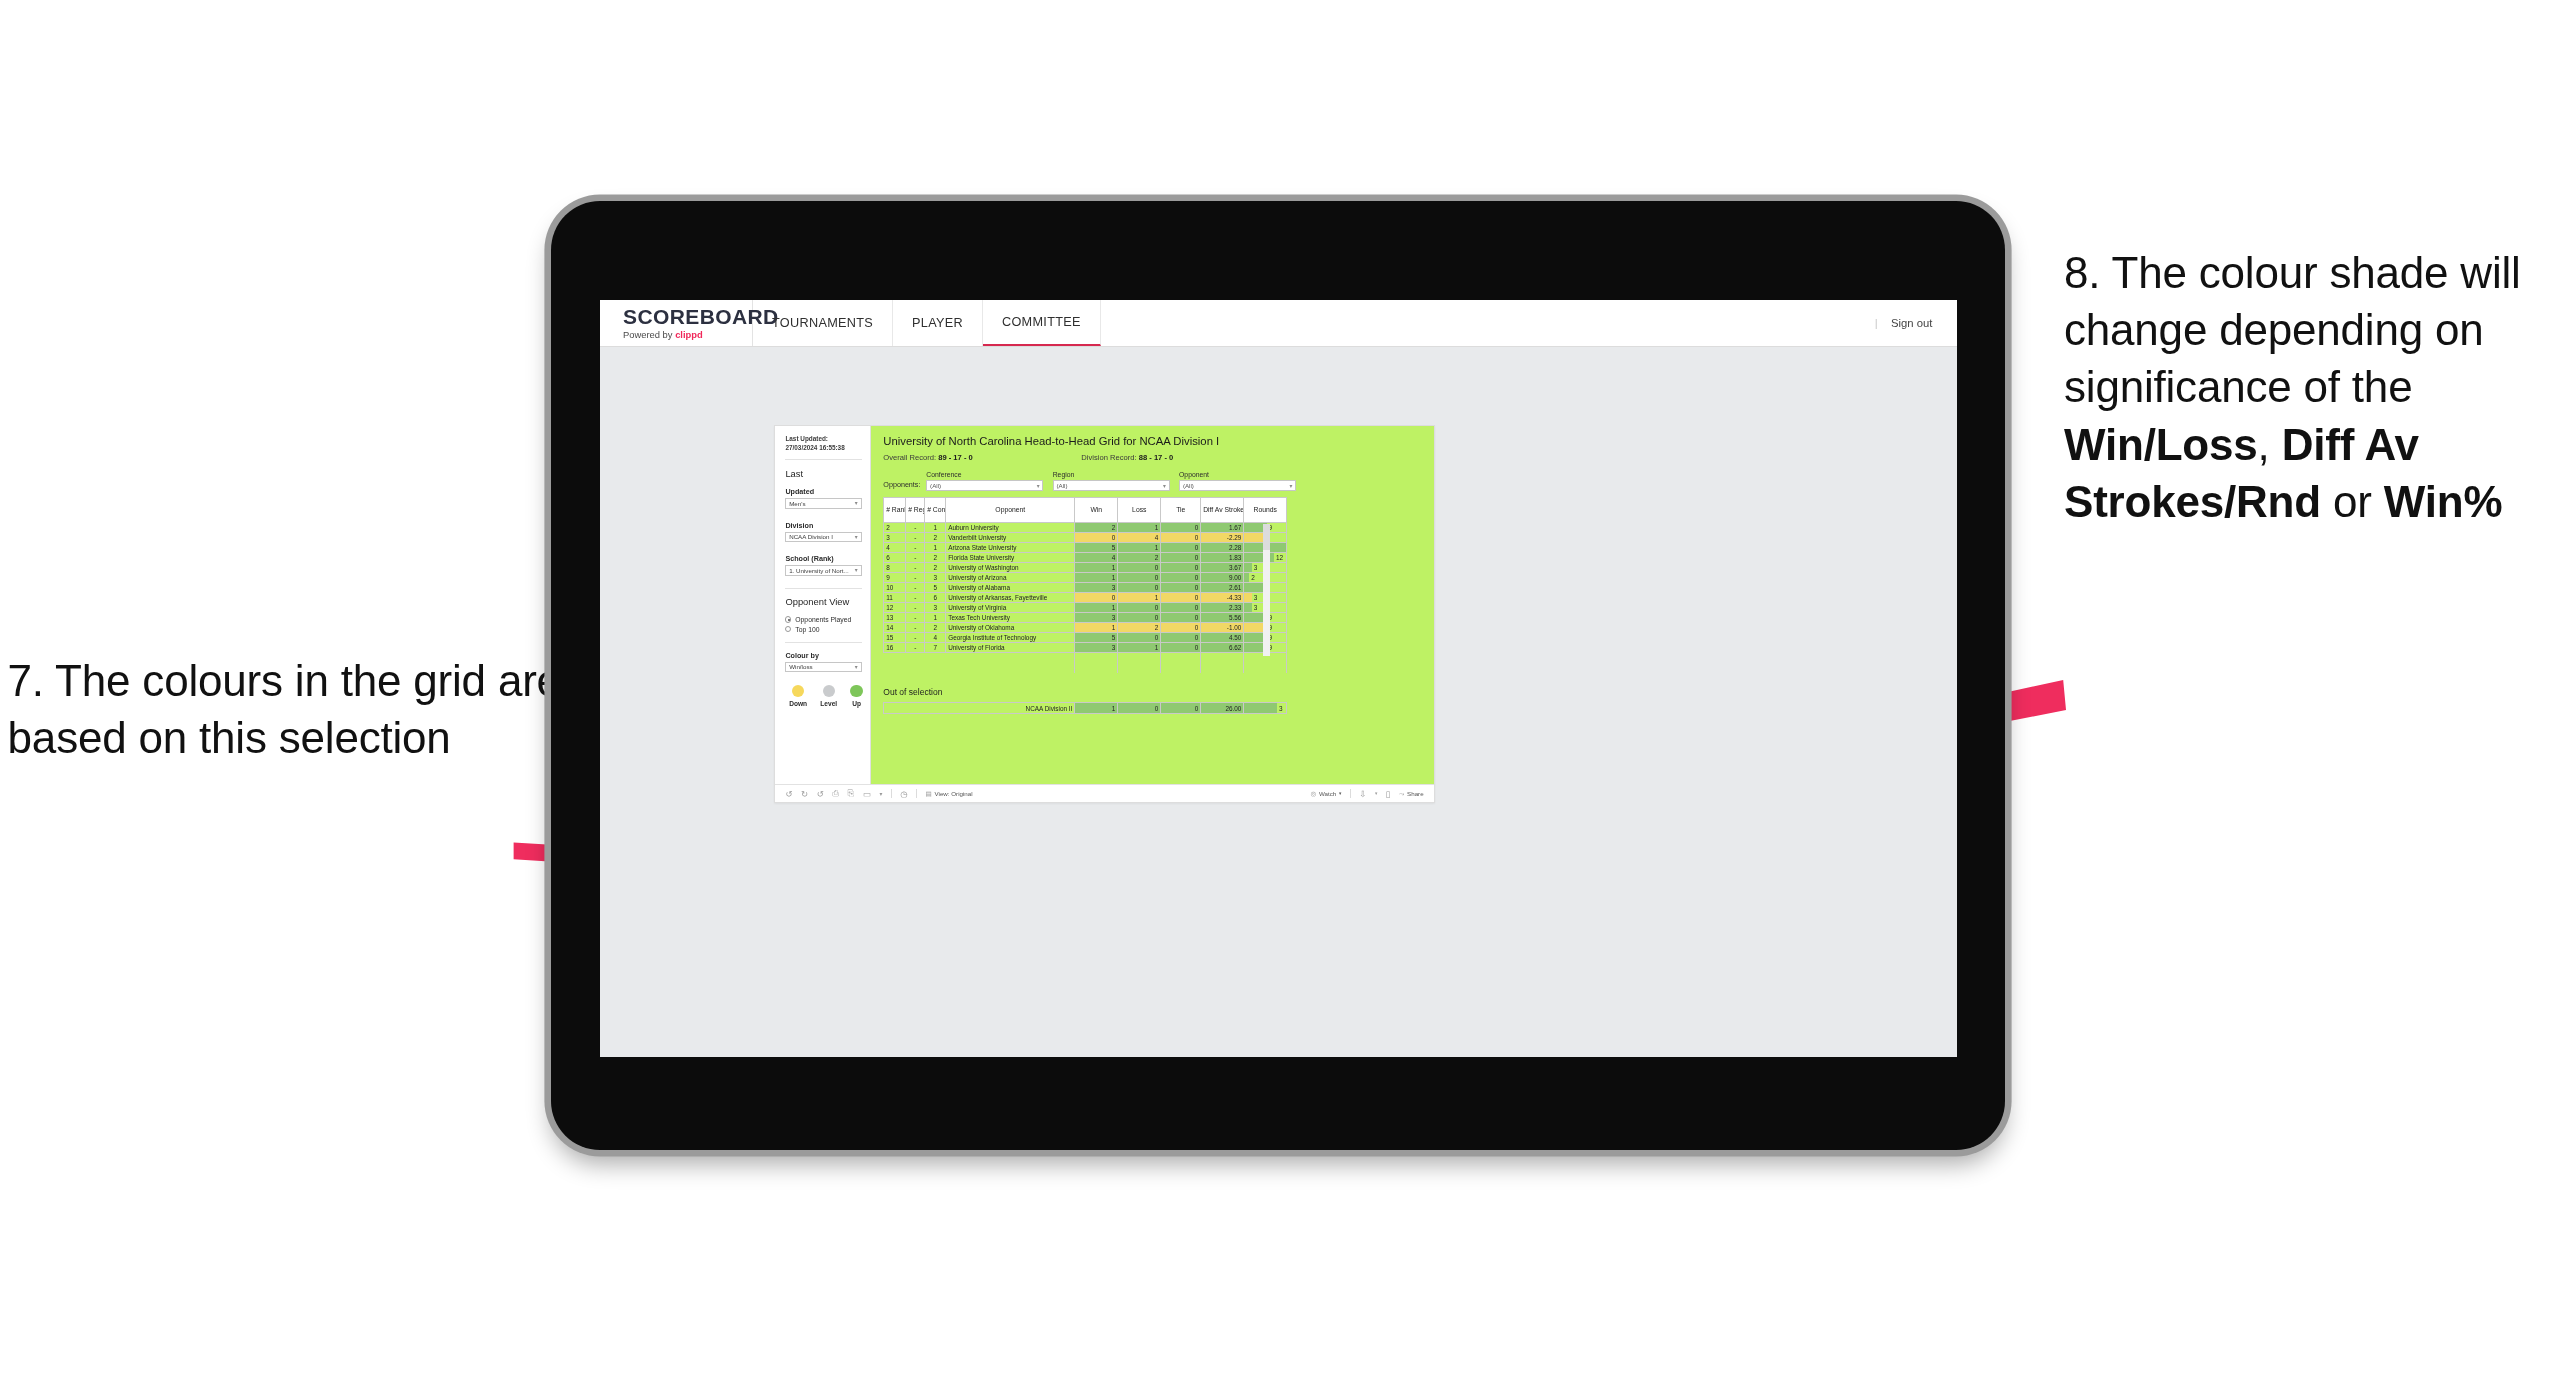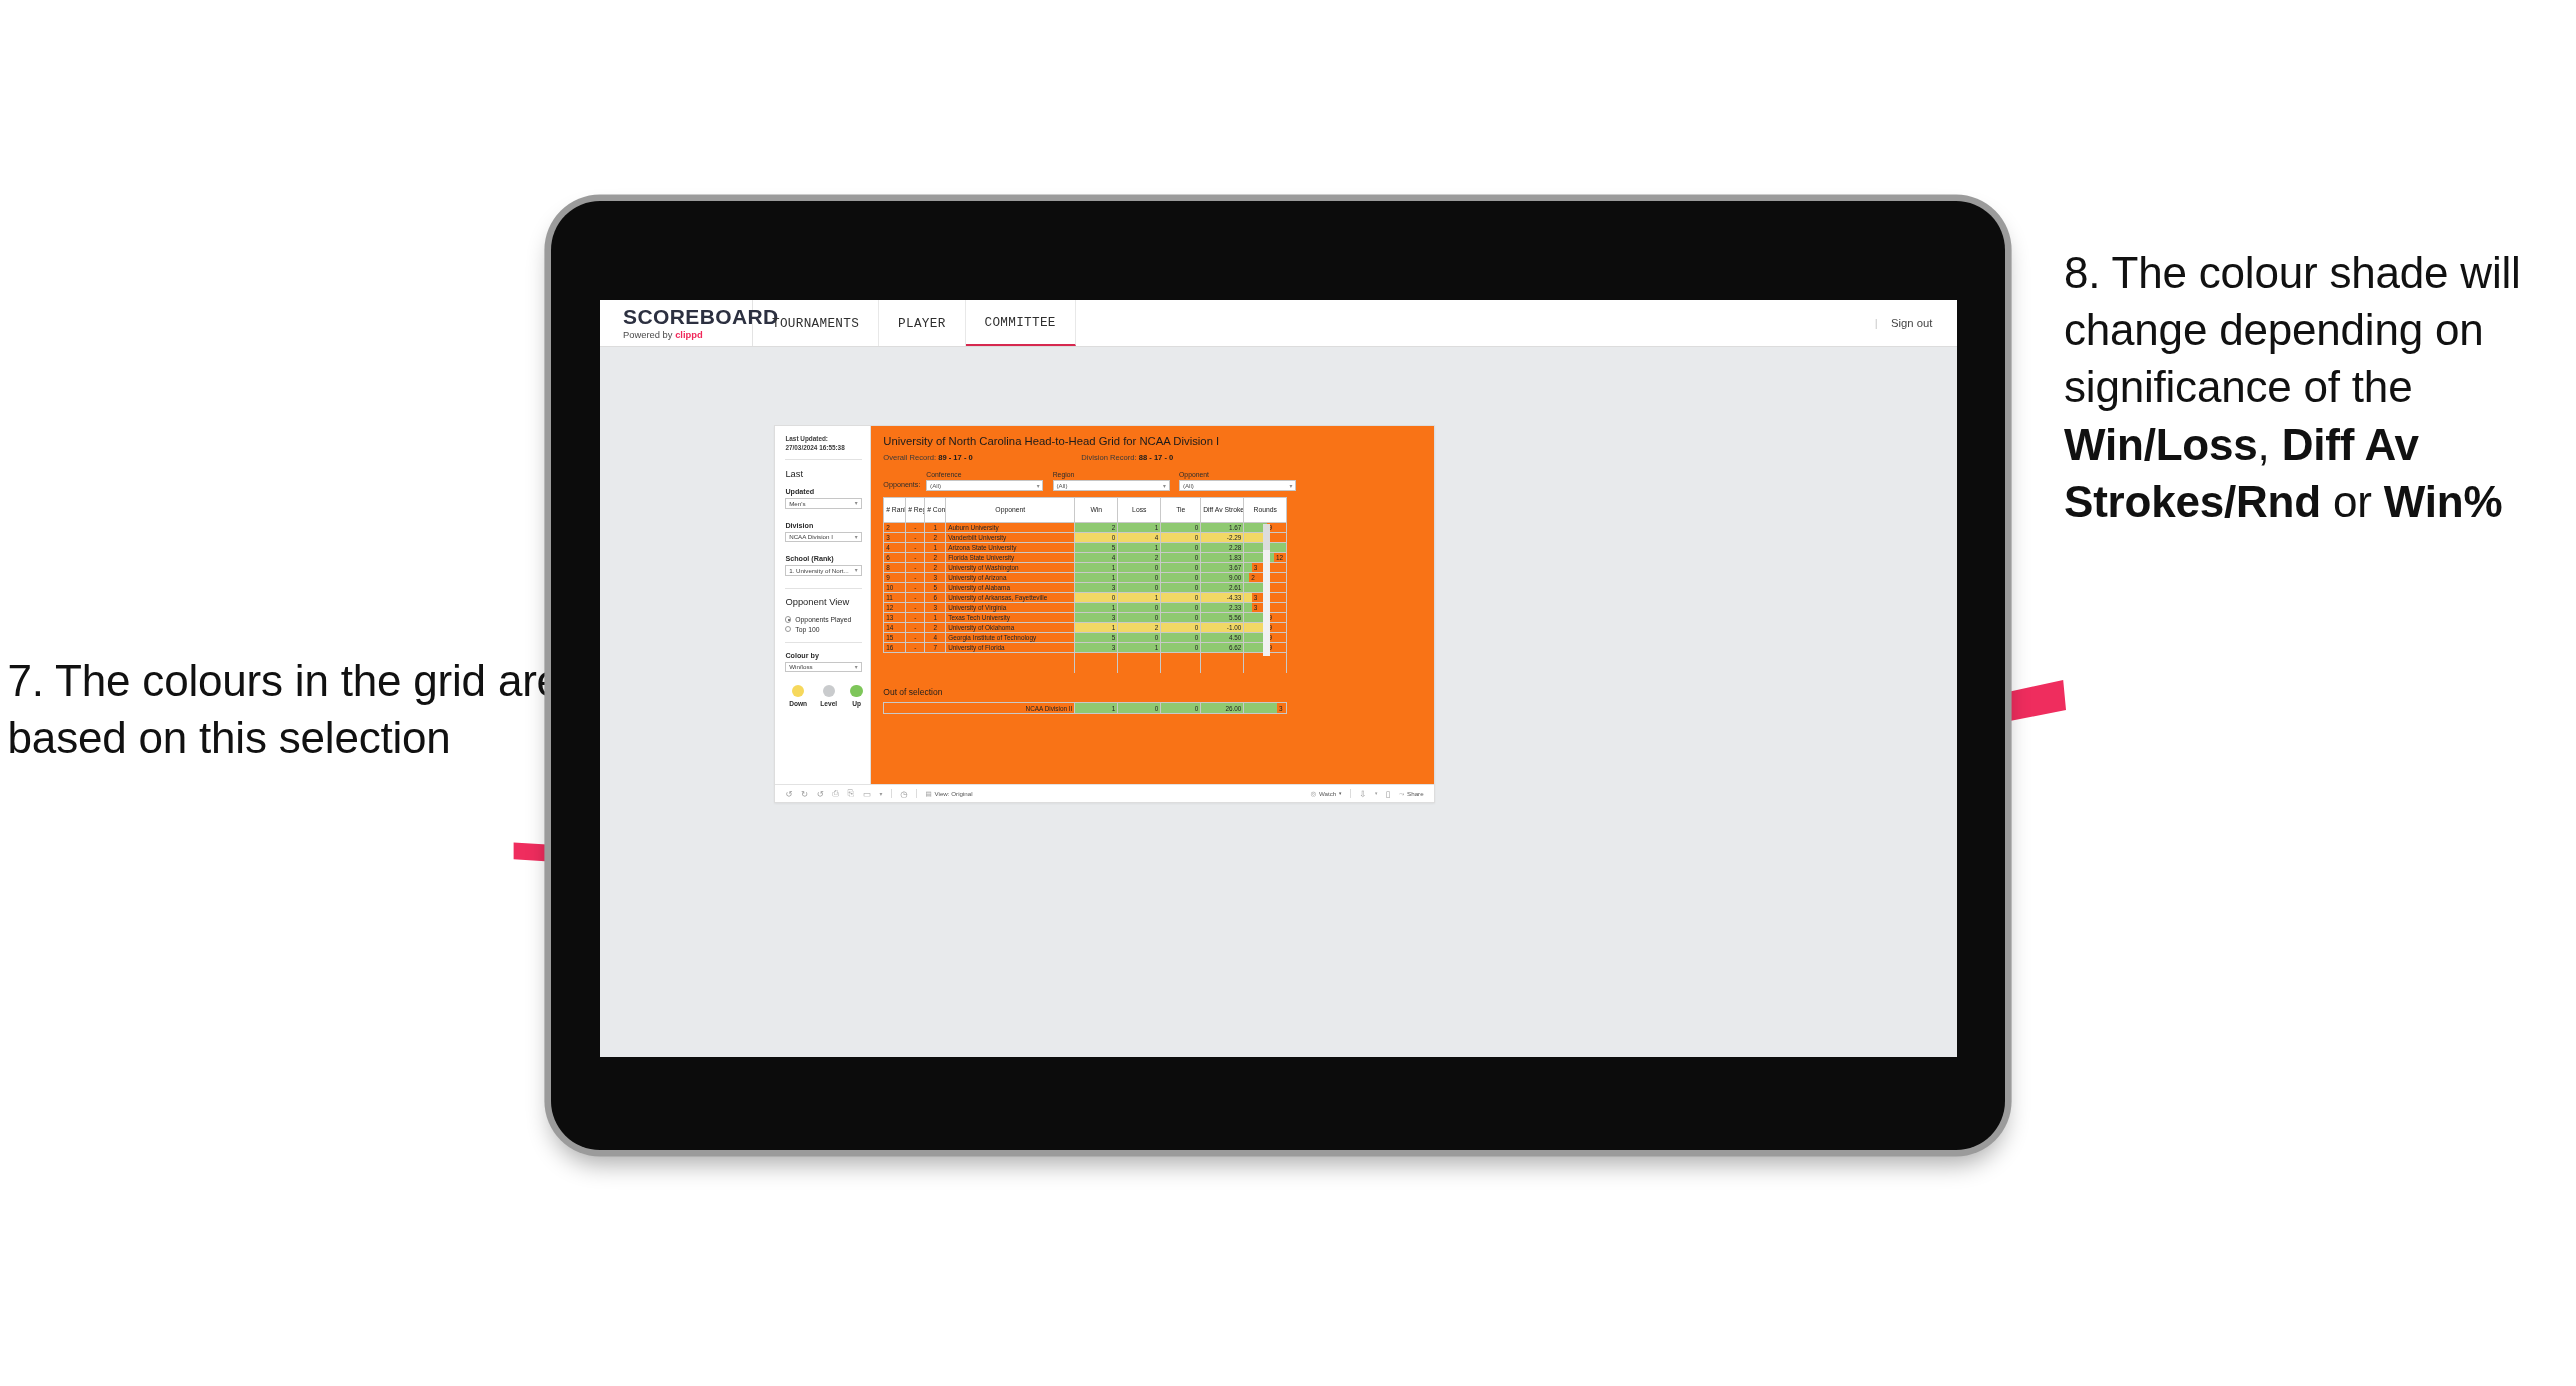--- a/index.html
+++ b/index.html
@@ -54,21 +54,21 @@
     border-right: 0.9px solid #e3e3e3;
   }
   .brand-name {
     font-size: 21px; font-weight: 700; color: #2c3040;
     letter-spacing: 0.4px; line-height: 1;
     font-family: "Liberation Sans", sans-serif;
   }
   .brand-sub { font-size: 9.4px; color: #4a4a4a; margin-top: 2.8px; }
   .brand-sub i { font-style: normal; color: #f0285a; font-weight: 700; }
 
-  .topnav { display: flex; align-items: stretch; font-family: Liberation Mono, monospace; }
+  .topnav { display: flex; align-items: stretch; }
   .topnav-item {
     display: flex; align-items: center; padding: 0 19px;
     font-size: 12.7px; color: #2f2f2f; letter-spacing: 0.3px;
     border-right: 0.9px solid #e8e8e8; cursor: pointer;
   }
   .topnav-item.active { border-bottom: 2.8px solid #d6284f; }
   .topbar-right {
     margin-left: auto; display: flex; align-items: center;
     padding-right: 24.6px; font-size: 11.3px; color: #444;
   }
@@ -126,21 +126,21 @@
     content:""; position: absolute; left: 1.3px; top: 1.3px;
     width: 2.6px; height: 2.6px; border-radius: 50%; background: #4a4a4a;
   }
   .radio-label { font-size: 6.8px; color: #2d2d2d; }
   .legend { display: flex; gap: 13.2px; margin-top: 13.2px; padding-left: 3.8px; }
   .legend-item { text-align: center; }
   .dot { width: 12.3px; height: 12.3px; border-radius: 50%; margin: 0 auto 2.8px; }
   .legend-lbl { font-size: 6.6px; color: #2b2b2b; font-weight: 600; }
 
   
-  #main { flex: 1; padding: 9.4px 12.3px 0 12.3px; position: relative; background: #f97316; }
+  #main { flex: 1; padding: 9.4px 12.3px 0 12.3px; position: relative; background: #bef264; }
   .viz-title { font-size: 11.3px; color: #1b1b1b; margin-bottom: 5.7px; }
   .records { display: flex; font-size: 7.6px; color: #3a3a3a; margin-bottom: 9.4px; }
   .records .r1 { width: 198px; }
   .records b { font-weight: 700; color: #1c1c1c; }
 
   .filters { display: flex; align-items: flex-end; margin-bottom: 6.6px; }
   .filters .oplabel { font-size: 7.2px; color: #2d2d2d; padding-bottom: 1.9px; width: 43px; }
   .fcol { width: 117px; margin-right: 9.4px; }
   .fcol .fl { font-size: 6.8px; color: #2d2d2d; margin-bottom: 1.9px; }
   .fsel {

